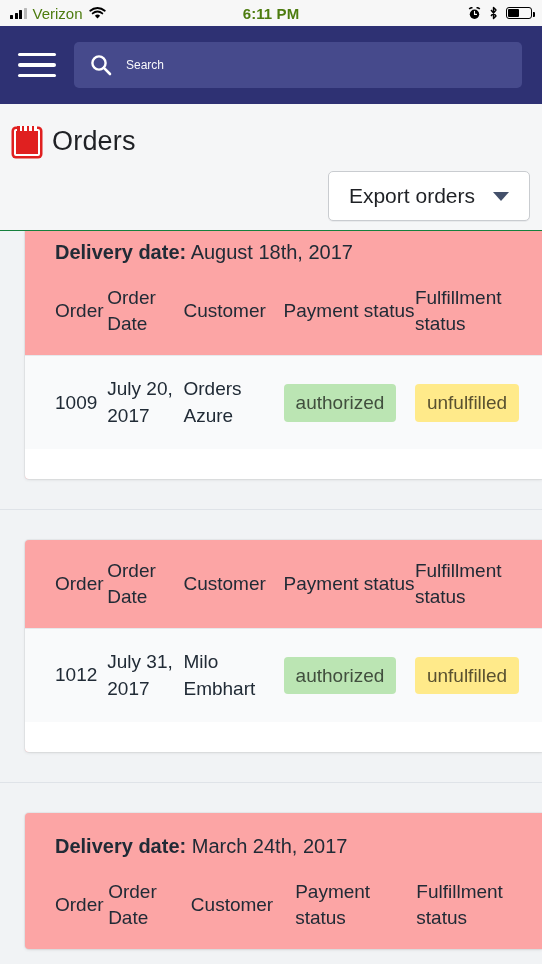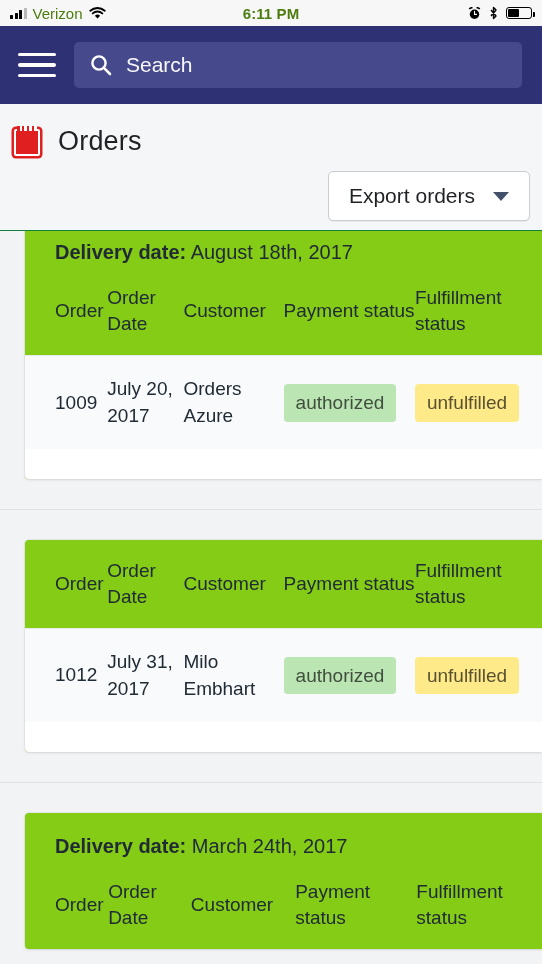--- a/index.html
+++ b/index.html
@@ -56,28 +56,28 @@
   }
   .hamburger { width: 38px; height: 30px; display:flex; flex-direction:column; justify-content:center; gap:7px; cursor:pointer; }
   .hamburger span { display:block; height:3.5px; background:#fff; border-radius:2px; width:100%; }
 
   .searchbox {
     flex: 1; height: 46px;
     background: #464a8c; border-radius: 5px;
     display: flex; align-items: center; gap: 14px;
     padding: 0 16px;
   }
-  .search-ph { color: #fff; font-size: 21px; opacity: .96; }
+  .search-ph { color: #fff; font-size: 12px; opacity: .96; }
 
   
   .page-head {
     background: #f5f6f7;
     padding: 16px 0 0 14px;
     height: 58px;
-    display: flex; align-items: center; gap: 18px;
+    display: flex; align-items: center; gap: 12px;
   }
   .cal-icon {
     width: 26px; height: 27px; position: relative; flex: none;
     background: #e02020; border: 2.5px solid #fff;
     border-radius: 2px;
     box-shadow: 0 0 0 2.5px #e02020;
     margin-top: 3px;
   }
   .cal-icon::before {
     content:''; position:absolute; top:-5px; left:1px; right:1px; height:5px;
@@ -111,21 +111,21 @@
     border-right: 8px solid transparent;
     border-top: 9px solid #43506a;
   }
 
   
   .scrollpane { width: 542px; height: 760px; overflow: hidden; background: #f1f3f5; position: relative; }
   .section { background: #f1f3f5; }
   .section + .section { border-top: 1px solid #dfe3e8; }
 
   .card {
-    background: #84cc16;
+    background: #fca5a5;
     margin-left: 25px;
     border-radius: 4px 0 0 4px;
     box-shadow: 0 0 0 1px rgba(63,63,68,.05), 0 1px 3px rgba(63,63,68,.12);
     overflow: hidden;
   }
   .card-pad { padding: 22px 0 0 30px; }
   .delivery {
     font-size: 20px; color: #212b36; padding-bottom: 3px;
   }
   .delivery b { font-weight: 700; }

